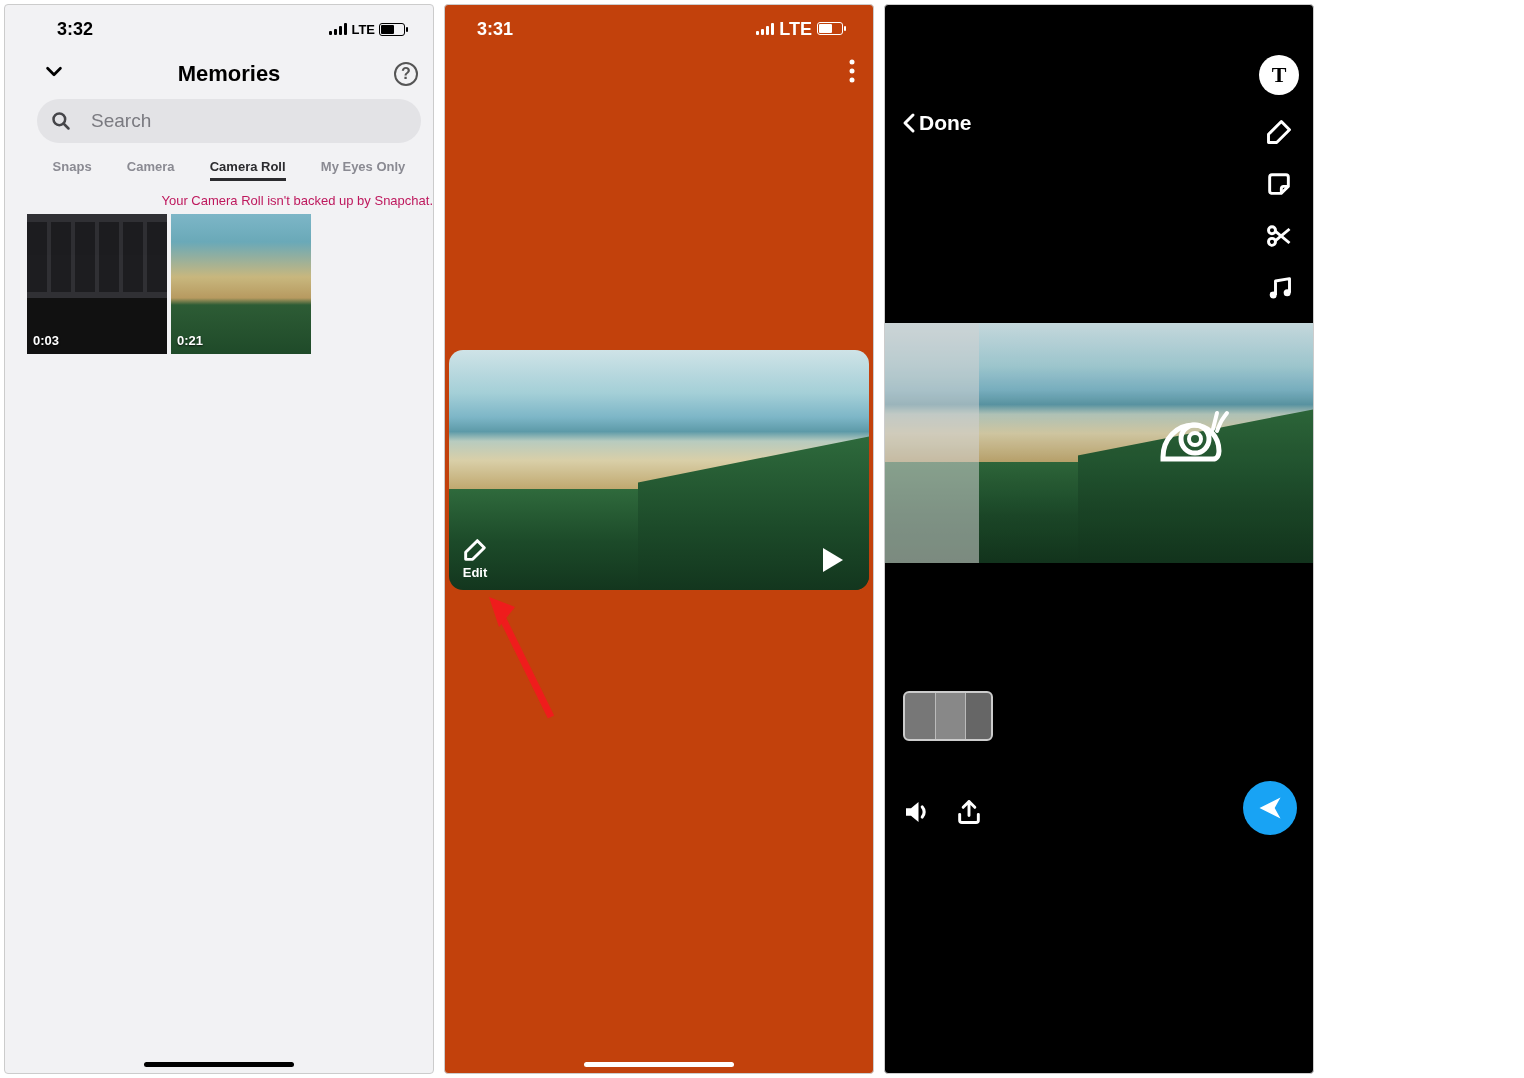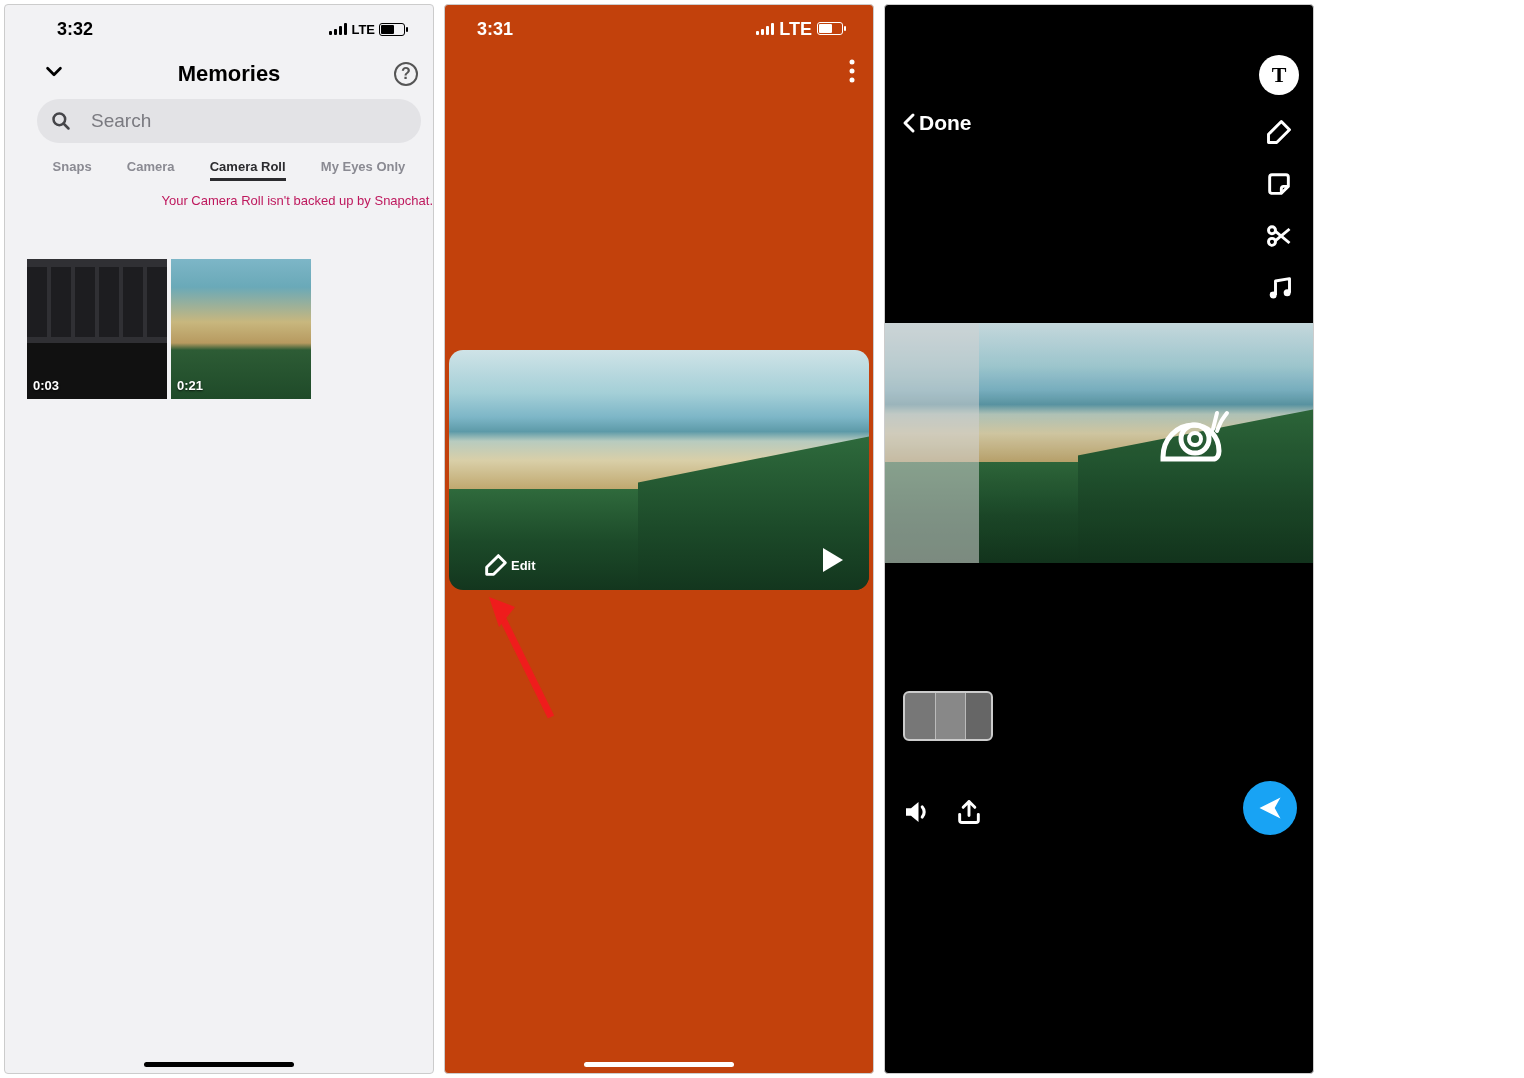--- a/index.html
+++ b/index.html
@@ -41,21 +41,21 @@
   .s1 .searchwrap { padding: 4px 12px 8px 12px; }
   .s1 .search {
     background:#e3e3e6; border-radius:24px; height:44px;
     display:flex; align-items:center; padding:0 14px; gap:20px;
     color:#7a7a80; font-size:19px;
   }
   .s1 .tabs { display:flex; justify-content:space-around; padding: 8px 10px 6px 10px;}
   .s1 .tab { color:#8a8a92; font-weight:700; font-size:13px; padding-bottom:4px;}
   .s1 .tab.active { color:#2b2b2e; border-bottom: 3px solid #2b2b2e;}
   .s1 .backupmsg { text-align:right; color:#be185d; font-size:13px; padding:6px 0 6px 0;}
-  .s1 .grid { display:flex; gap:4px; padding:0 2px;margin-top:45px;}
+  .s1 .grid { display:flex; gap:4px; padding:0 2px;}
   .s1 .thumb { width:140px; height:140px; position:relative; overflow:hidden;}
   .s1 .thumb .dur {
     position:absolute; left:6px; bottom:6px; color:#fff; font-size:13px; font-weight:600;
     text-shadow: 0 1px 2px rgba(0,0,0,.7);
   }
   .beach-t {
     background: linear-gradient(180deg,#7db6c7 0%, #6aa9b8 20%, #c8b77e 45%, #b79a60 60%, #2d5c35 65%, #1f4a29 100%);
   }
   .kbd-t {
     background: linear-gradient(180deg, #303034 0%, #303034 60%, #111 60%, #111 100%);
@@ -86,22 +86,22 @@
     width:100%; height:100%;
     background:
       linear-gradient(180deg,#cfe3e7 0%, #a4cfd7 18%, #7db6c7 28%, #5d9aa8 34%, #b7cbbf 38%, #d9cfa8 46%, #c0a86f 58%, #2f6a3c 55%, #1c4a29 80%, #13361e 100%);
     position:relative;
   }
   .palm-band{position:absolute; right:0; top:36%; bottom:0; width:55%;
     background:linear-gradient(180deg,#2e6a3c 0%, #1c4a29 60%, #13361e 100%);
     clip-path: polygon(0 30%, 100% 0, 100% 100%, 0 100%);
   }
   .editbtn{
-    position:absolute; left:32px; bottom:10px; color:#fff; text-align:center;
-    display:flex; flex-direction:row; align-items:center; font-size:13px; font-weight:600;
+    position:absolute; left:11px; bottom:10px; color:#fff; text-align:center;
+    display:flex; flex-direction:column; align-items:center; font-size:13px; font-weight:600;
   }
   .editbtn .pencil-circ{
     width:30px;height:30px;display:flex;align-items:center;justify-content:center;
   }
   .play-arrow{
     position:absolute; right:26px; bottom:18px; width:0;height:0;
     border-left:20px solid #fff; border-top:12px solid transparent; border-bottom:12px solid transparent;
   }
   .s2 .arrow{
     position:absolute; left:44px; top:592px;

